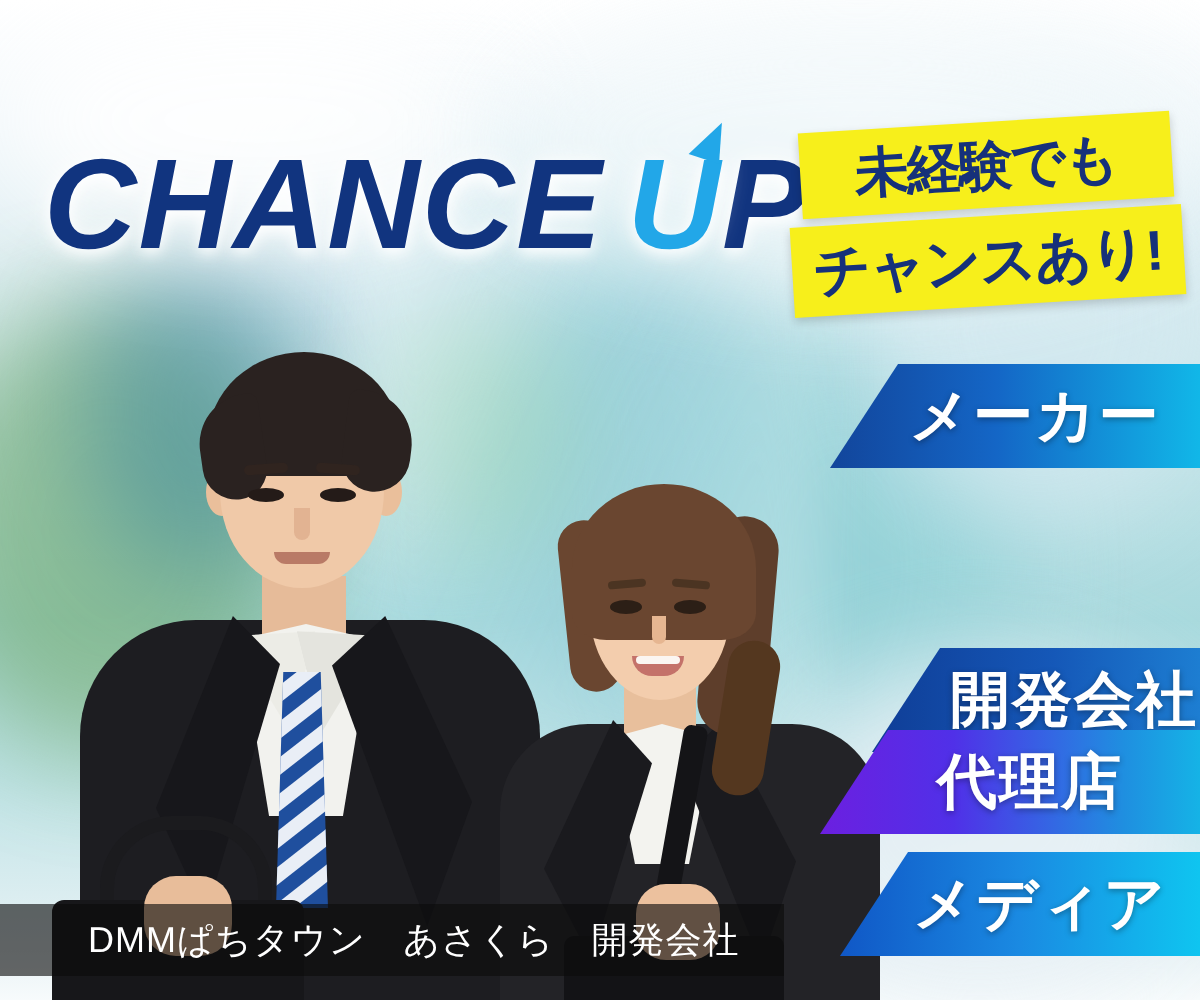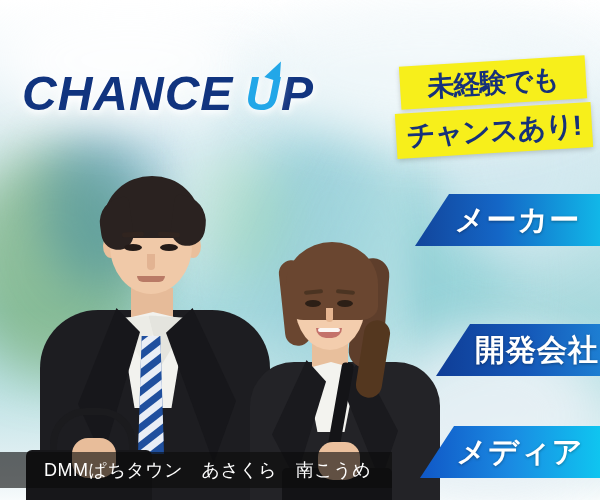--- a/index.html
+++ b/index.html
@@ -90,21 +90,21 @@
   .headline{
     position:absolute;left:18px;top:18px;
     font-size:39px;line-height:1;font-weight:bold;
     color:#0f2f78;letter-spacing:-1px;white-space:nowrap;
     text-shadow:0 2px 5px rgba(255,255,255,.95),0 0 10px rgba(255,255,255,.9);
   }
   .headline .tail{color:#1e60c0;}
 
   .logo{
     position:absolute;left:22px;top:70px;white-space:nowrap;
-    font-size:48px;line-height:1;font-weight:bold;font-style:italic;
+    font-size:64px;line-height:1;font-weight:bold;font-style:italic;
     letter-spacing:1px;
     text-shadow:0 2px 7px rgba(255,255,255,.95),0 0 14px rgba(255,255,255,.85);
   }
   .logo .w1{color:#11347f;}
   .logo .u{color:#22a7e8;position:relative;display:inline-block;margin-left:12px;}
   .logo .u::after{
     content:"";position:absolute;right:-2px;top:-10px;
     border-left:11px solid transparent;border-right:5px solid transparent;
     border-bottom:20px solid #22a7e8;transform:rotate(18deg);
   }
@@ -123,21 +123,21 @@
 
   
   .cat{
     position:absolute;height:52px;
     clip-path:polygon(34px 0,100% 0,100% 100%,0 100%);
     display:flex;align-items:center;justify-content:center;
     color:#ffffff;font-weight:bold;font-size:30px;letter-spacing:1px;
     text-shadow:0 1px 3px rgba(0,0,0,.35);
     padding-left:20px;box-sizing:border-box;
   }
-  .cat1{left:415px;top:194px;width:185px;background:linear-gradient(90deg,#12459b 0%,#1466c6 45%,#11b7e8 100%);}
+  .cat1{left:415px;top:182px;width:185px;background:linear-gradient(90deg,#12459b 0%,#1466c6 45%,#11b7e8 100%);}
   .cat2{left:410px;top:243px;width:190px;background:linear-gradient(90deg,#4a14d8 0%,#3a2ae0 40%,#1b6fe6 100%);}
   .cat3{left:436px;top:304px;width:182px;background:linear-gradient(90deg,#0f3d96 0%,#1558b8 50%,#1f87d8 100%);margin-top:20px;}
   .cat4{left:410px;top:365px;width:190px;background:linear-gradient(90deg,#6c1fe0 0%,#5030e8 35%,#1f8fe0 80%,#15b3e6 100%);}
   .cat5{left:420px;top:426px;width:180px;background:linear-gradient(90deg,#1057c6 0%,#1a8ae2 50%,#0fc5f0 100%);}
 
   
   .caption{
     position:absolute;left:0;top:452px;width:392px;height:36px;
     background:rgba(12,12,12,.62);
     display:flex;align-items:center;
@@ -225,17 +225,18 @@
   </div>
 
 
   <div class="logo"><span class="w1">CHANCE</span><span class="u">U</span><span class="p">P</span></div>
 
   <div class="badge badge1">未経験でも</div>
   <div class="badge badge2">チャンスあり!</div>
 
   <div class="cat cat1">メーカー</div>
   <div class="cat cat3">開発会社</div>
+  <div class="cat cat4">代理店</div>
   <div class="cat cat5">メディア</div>
 
-  <div class="caption">DMMぱちタウン　あさくら　南こうめ</div>
+  <div class="caption">DMMぱちタウン　あさくら　開発会社</div>
 
 </div>
 
 </body></html>

